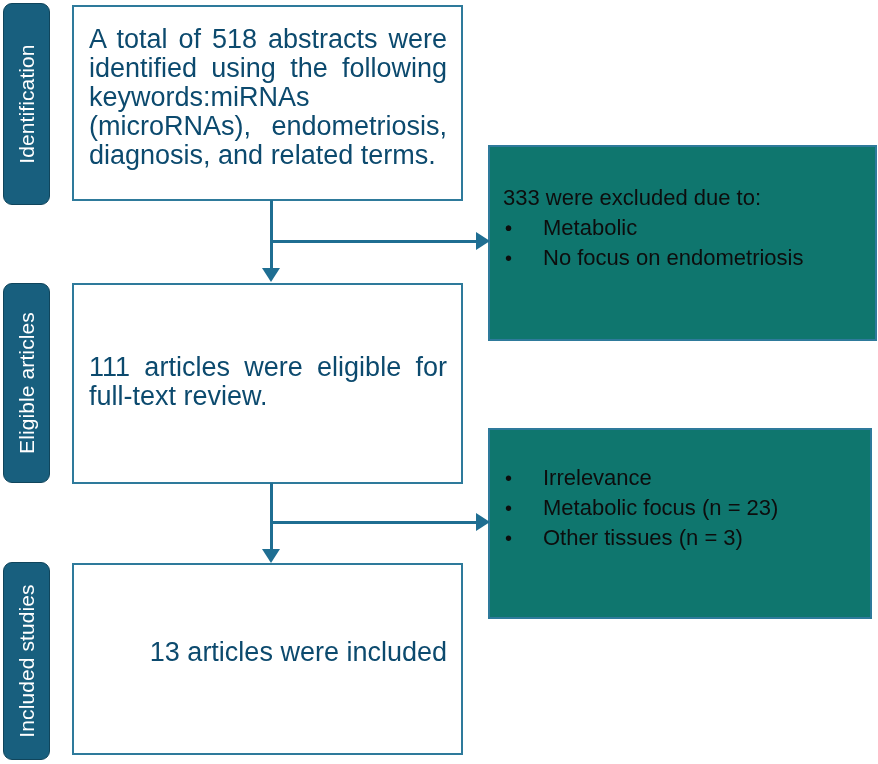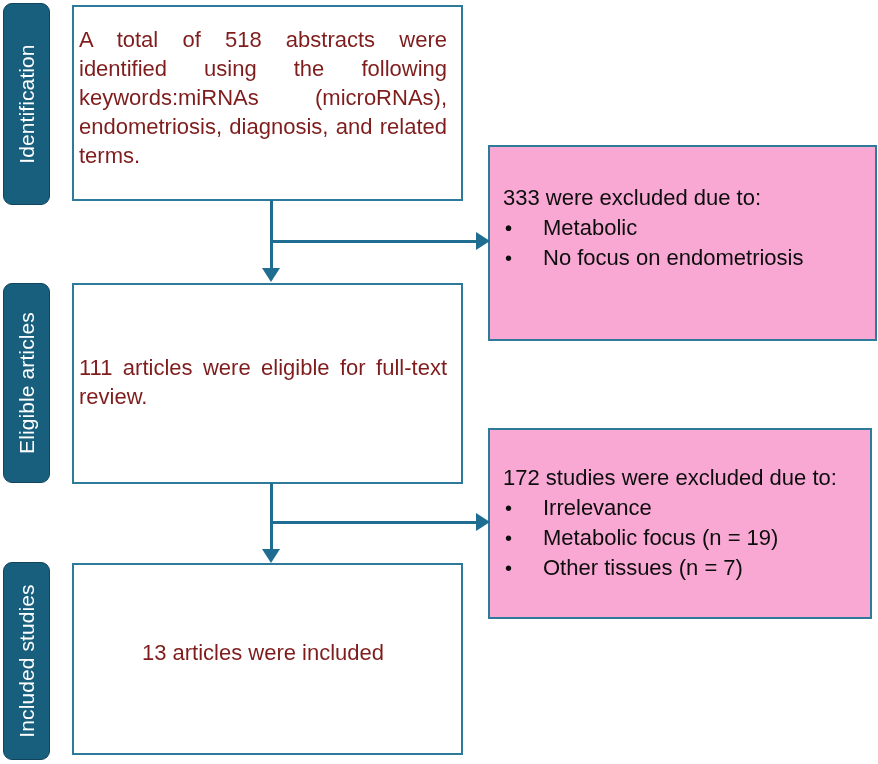--- a/index.html
+++ b/index.html
@@ -44,34 +44,34 @@
 
   
   .flow-box {
     position: absolute;
     background: #ffffff;
     border: 2.5px solid #2E7A9B;
     box-sizing: border-box;
   }
   .flow-box .box-text {
     position: absolute;
-    left: 5px;
+    left: 15px;
     right: 14px;
-    font-size: 22px;
+    font-size: 27px;
     line-height: 29px;
-    color: #7f1d1d;
+    color: #0c4a6e;
     text-align: justify;
     text-justify: inter-word;
     font-family: "Liberation Sans", sans-serif;
   }
 
   
   .excl-box {
     position: absolute;
-    background: #f9a8d4;
+    background: #0f766e;
     border: 2.5px solid #2E7A9B;
     box-sizing: border-box;
     padding-left: 28px;
   }
   .excl-inner {
     position: absolute;
     left: 13px;
     right: 8px;
     font-size: 22px;
     line-height: 30px;
@@ -147,21 +147,21 @@
 
   <div class="flow-box" style="left:72px; top:5px; width:391px; height:196px;">
     <div class="box-text" style="top:18px;">A total of 518 abstracts were identified using the following keywords:miRNAs (microRNAs), endometriosis, diagnosis, and related terms.</div>
   </div>
 
   <div class="flow-box" style="left:72px; top:283px; width:391px; height:201px;">
     <div class="box-text" style="top:68px;">111 articles were eligible for full-text review.</div>
   </div>
 
   <div class="flow-box" style="left:72px; top:563px; width:391px; height:192px;">
-    <div class="box-text" style="top:73px; text-align:center;">13 articles were included</div>
+    <div class="box-text" style="top:73px; text-align:right;">13 articles were included</div>
   </div>
 
   <div class="excl-box" style="left:488px; top:145px; width:389px; height:196px;">
     <div class="excl-inner" style="top:36px;">
       <span class="excl-heading">333 were excluded due to:</span>
       <ul class="excl-list">
         <li>
           <span class="bullet">•</span>
         </li>
         <li>
@@ -171,33 +171,32 @@
         <li>
           <span class="bullet">•</span>
           <span>No focus on endometriosis</span>
         </li>
       </ul>
     </div>
   </div>
 
   <div class="excl-box" style="left:488px; top:428px; width:384px; height:191px;">
     <div class="excl-inner" style="top:33px;">
-      <span class="excl-heading">172 studies were excluded due to:</span>
       <ul class="excl-list">
         <li>
           <span class="bullet">•</span>
           <span>Irrelevance</span>
         </li>
         <li>
           <span class="bullet">•</span>
-          <span>Metabolic focus (n = 19)</span>
-        </li>
-        <li>
-          <span class="bullet">•</span>
-          <span>Other tissues (n = 7)</span>
+          <span>Metabolic focus (n = 23)</span>
+        </li>
+        <li>
+          <span class="bullet">•</span>
+          <span>Other tissues (n = 3)</span>
         </li>
       </ul>
     </div>
   </div>
 
   <div class="conn-v" style="left:270px; top:200px; height:70px;"></div>
   <div class="arrow-down" style="left:262px; top:268px;"></div>
   <div class="conn-h" style="left:270px; top:240px; width:216px;"></div>
   <div class="arrow-right" style="left:476px; top:232px;"></div>
 

